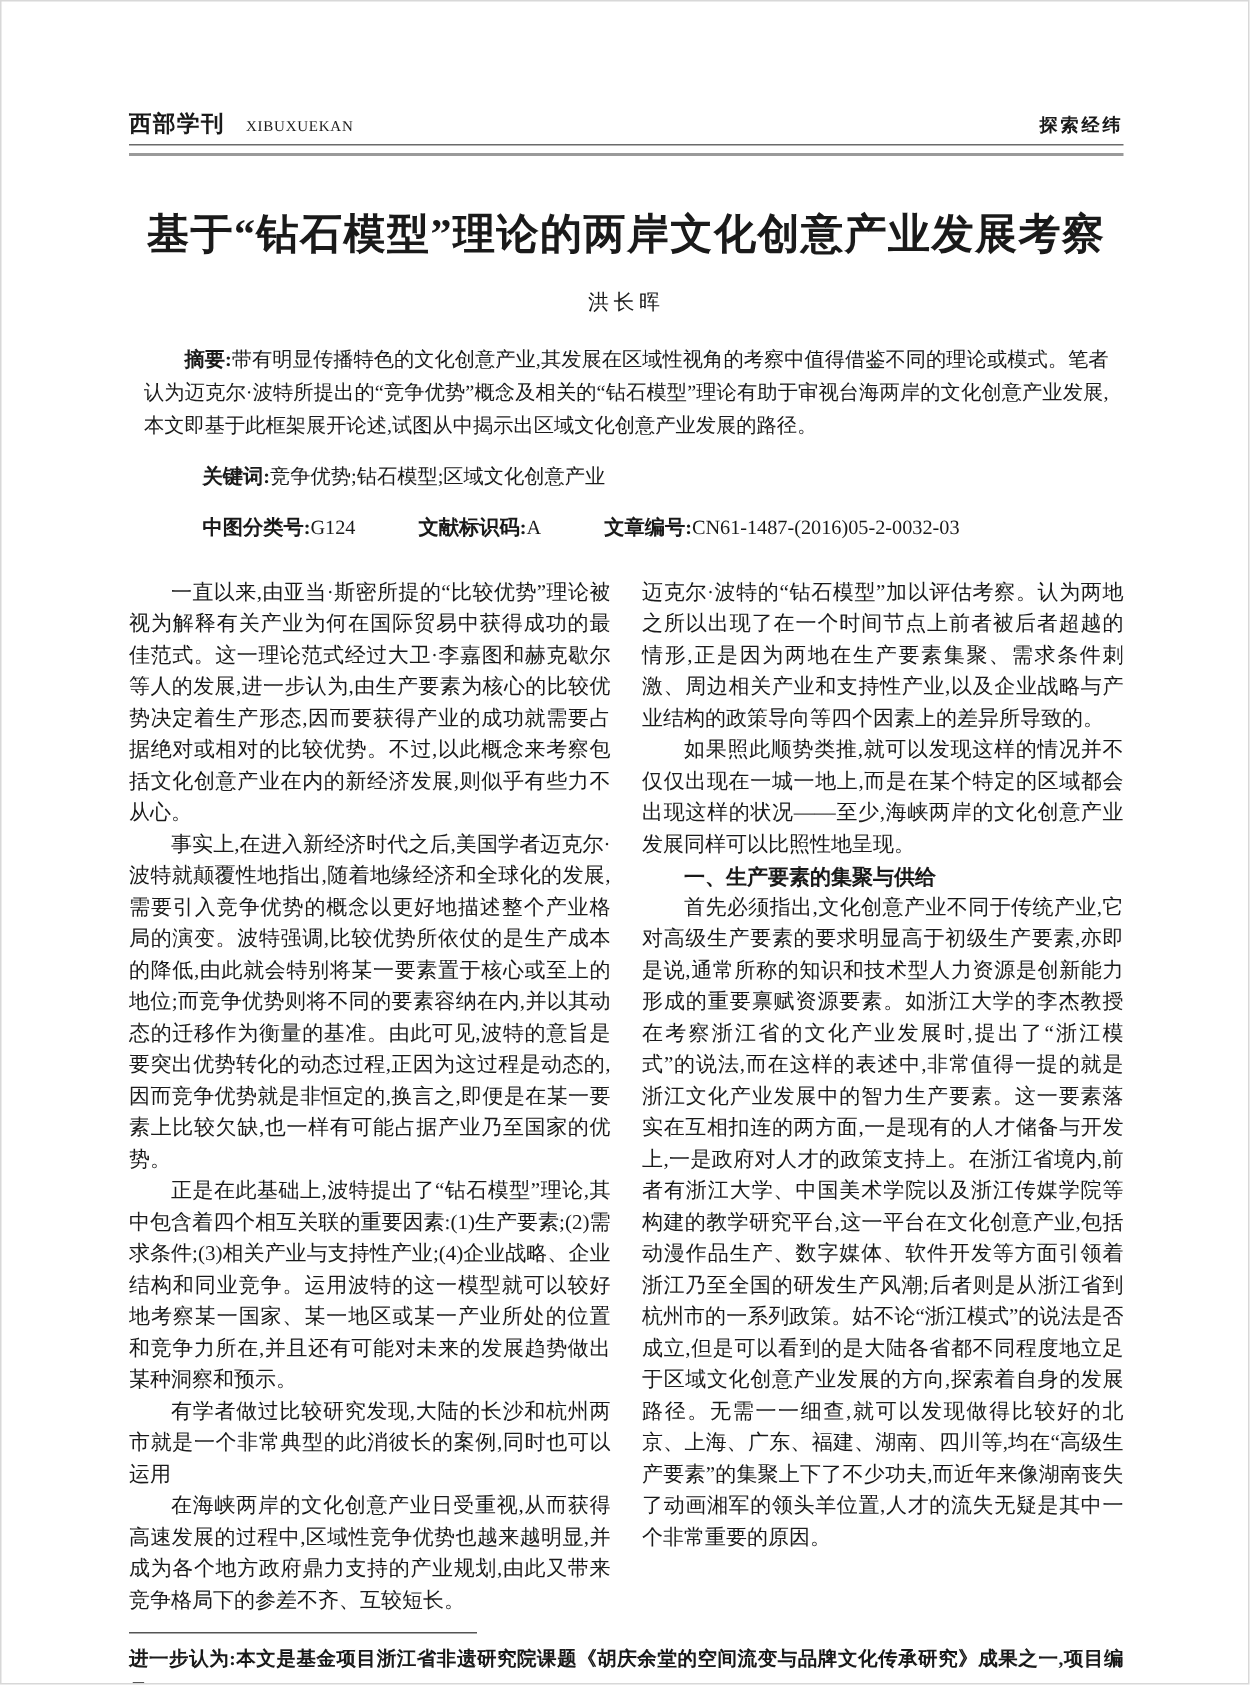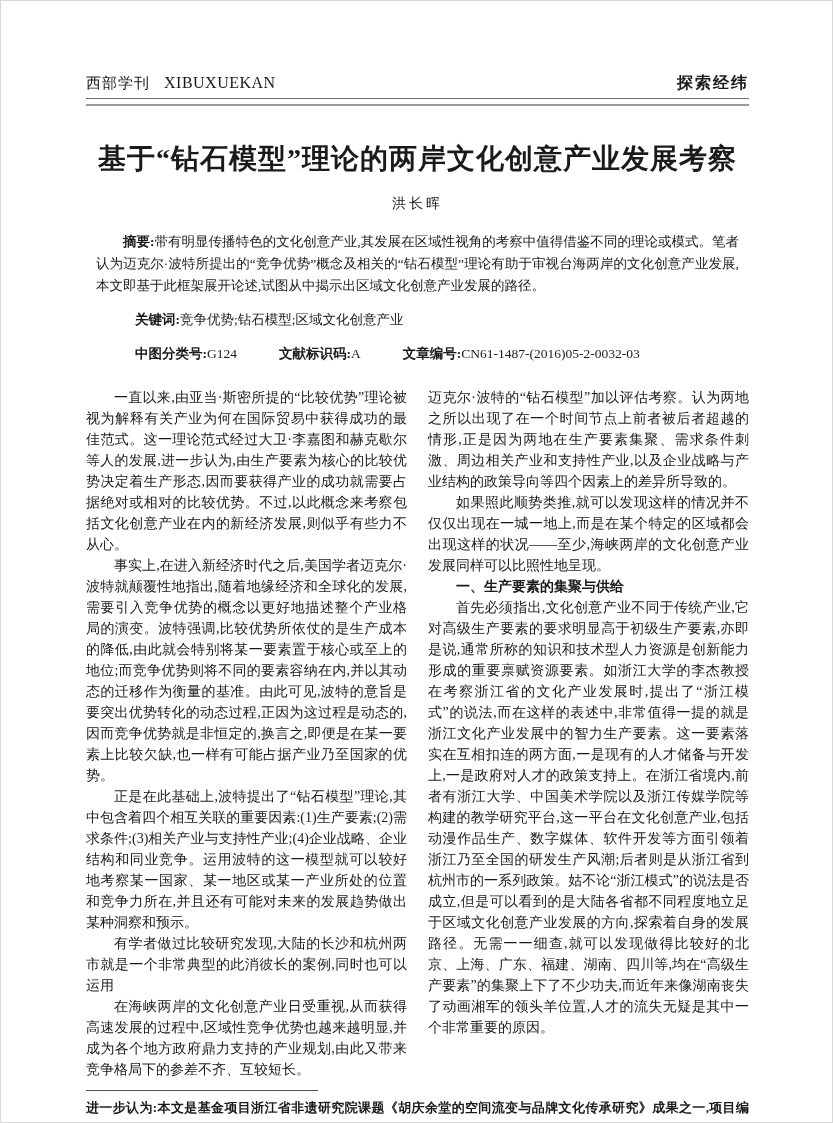--- a/index.html
+++ b/index.html
@@ -14,23 +14,23 @@
     overflow:hidden;
   }
   .content{margin:0 85px;width:663px;}
 
   
   .journal-header{
     padding-top:72px;
     display:flex;justify-content:space-between;align-items:baseline;
   }
   .jh-left{display:flex;align-items:baseline;gap:14px;}
-  .jh-cn{font-size:15px;font-weight:normal;letter-spacing:1px;}
-  .jh-en{font-size:16px;letter-spacing:0.5px;}
-  .jh-section{font-size:16px;font-weight:bold;letter-spacing:2px;}
+  .jh-cn{font-size:15px;font-weight:bold;letter-spacing:1px;}
+  .jh-en{font-size:10px;letter-spacing:0.5px;}
+  .jh-section{font-size:12px;font-weight:bold;letter-spacing:2px;}
   .header-rule{
     margin-top:4px;height:5px;
     border-top:1px solid #6a6a6a;
     border-bottom:2px solid #9a9a9a;
   }
 
   
   .article-title{
     margin-top:36px;
     text-align:center;

